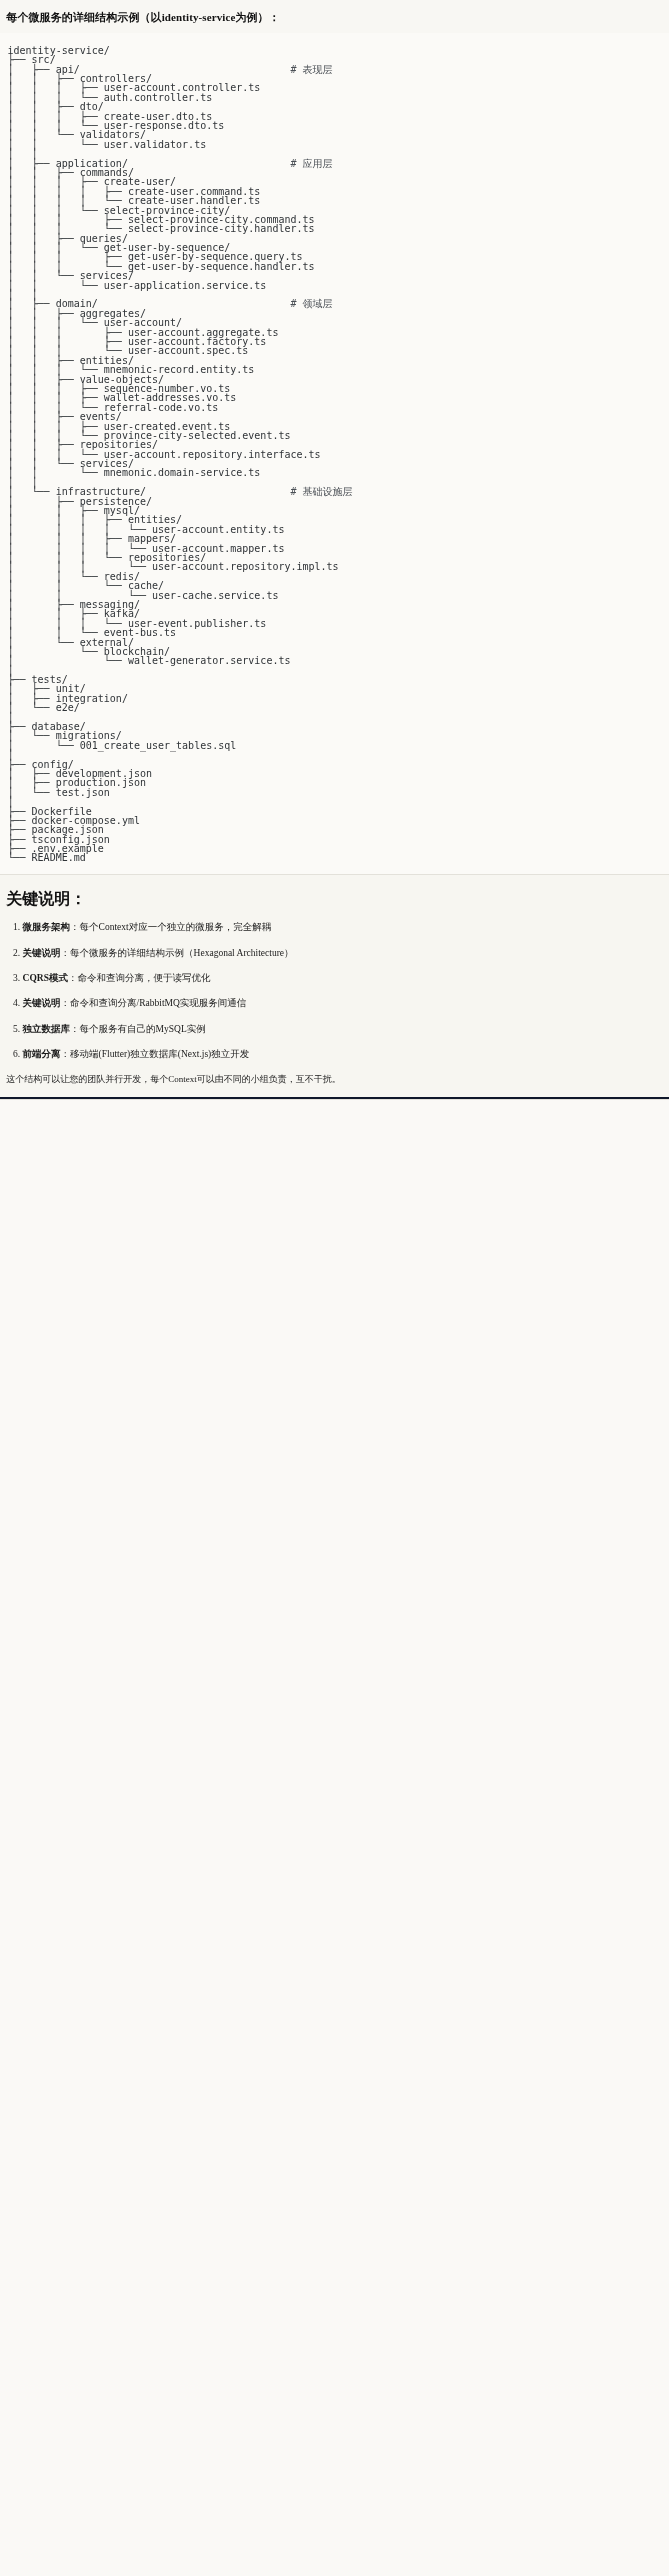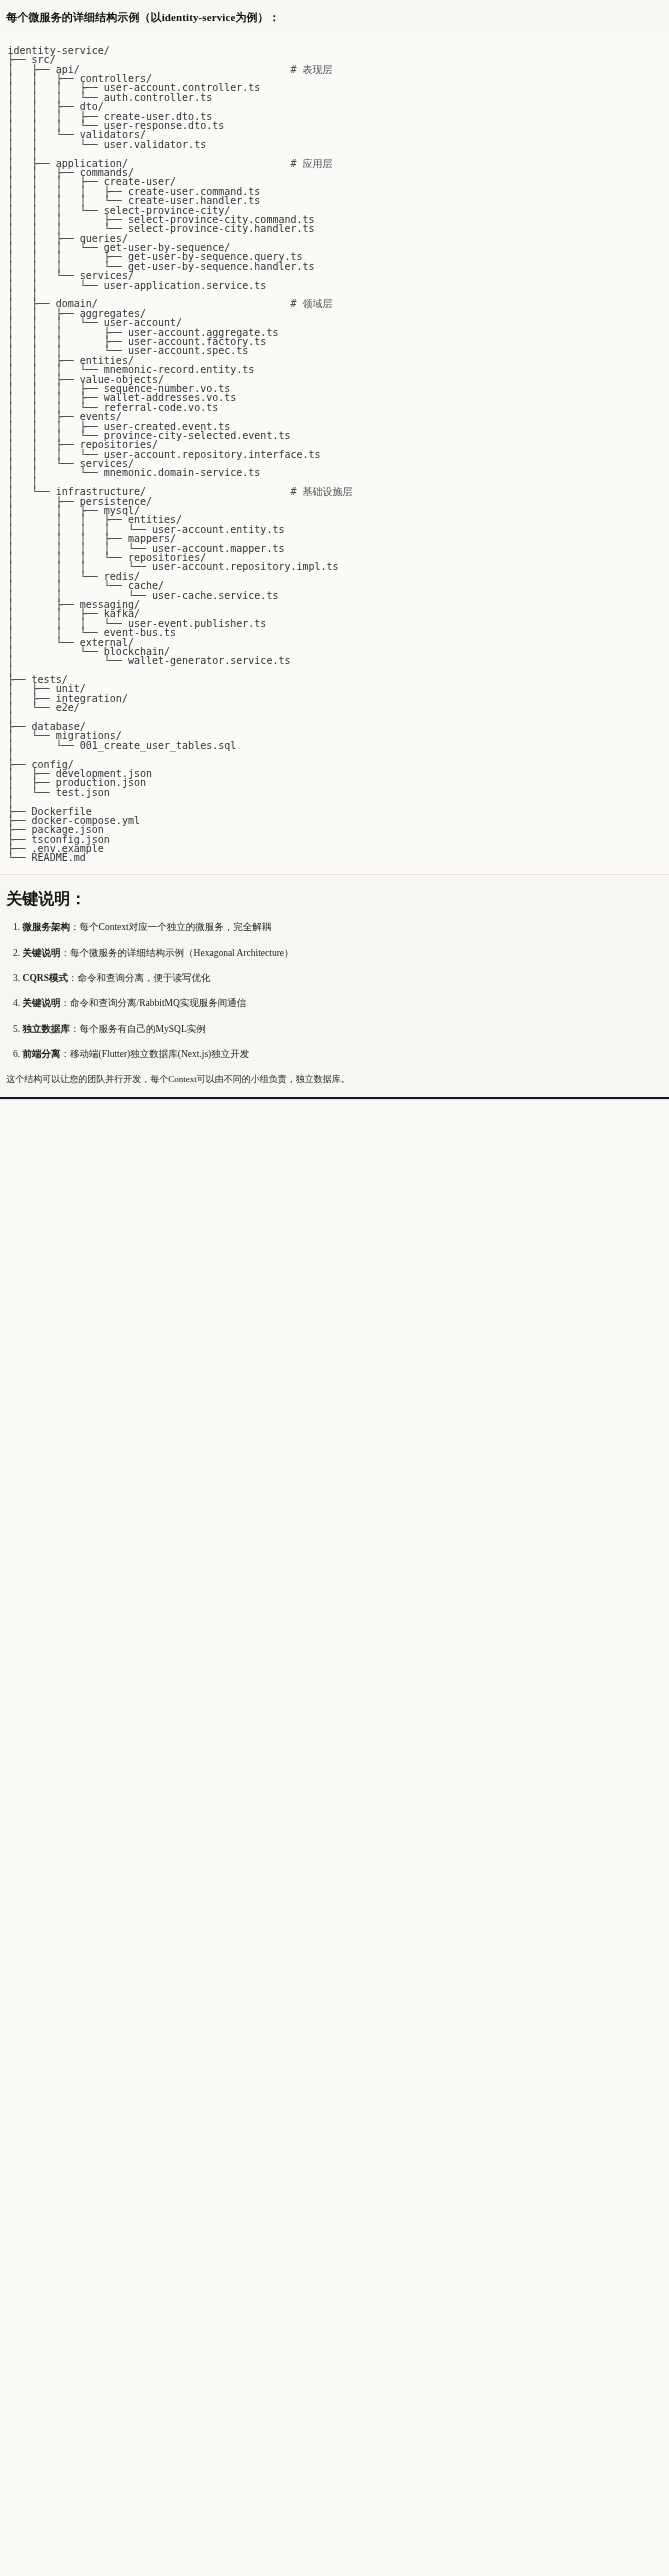--- a/index.html
+++ b/index.html
@@ -126,17 +126,17 @@
   <div class="notes-block">
     <div class="notes-title">关键说明：</div>
     <ol class="notes-list" id="notes-list">
         <li><strong>微服务架构</strong><span class="note-sep">：</span><span>每个Context对应一个独立的微服务，完全解耦</span></li>
         <li><strong>关键说明</strong><span class="note-sep">：</span><span>每个微服务的详细结构示例（Hexagonal Architecture）</span></li>
         <li><strong>CQRS模式</strong><span class="note-sep">：</span><span>命令和查询分离，便于读写优化</span></li>
         <li><strong>关键说明</strong><span class="note-sep">：</span><span>命令和查询分离/RabbitMQ实现服务间通信</span></li>
         <li><strong>独立数据库</strong><span class="note-sep">：</span><span>每个服务有自己的MySQL实例</span></li>
         <li><strong>前端分离</strong><span class="note-sep">：</span><span>移动端(Flutter)独立数据库(Next.js)独立开发</span></li>
       </ol>
-    <p class="closing">这个结构可以让您的团队并行开发，每个Context可以由不同的小组负责，独立数据库。</p>
+    <p class="closing">这个结构可以让您的团队并行开发，每个Context可以由不同的小组负责，互不干扰。</p>
   </div>
   <div class="bottom-rule"></div>
 </div>
 
 
 </body></html>

